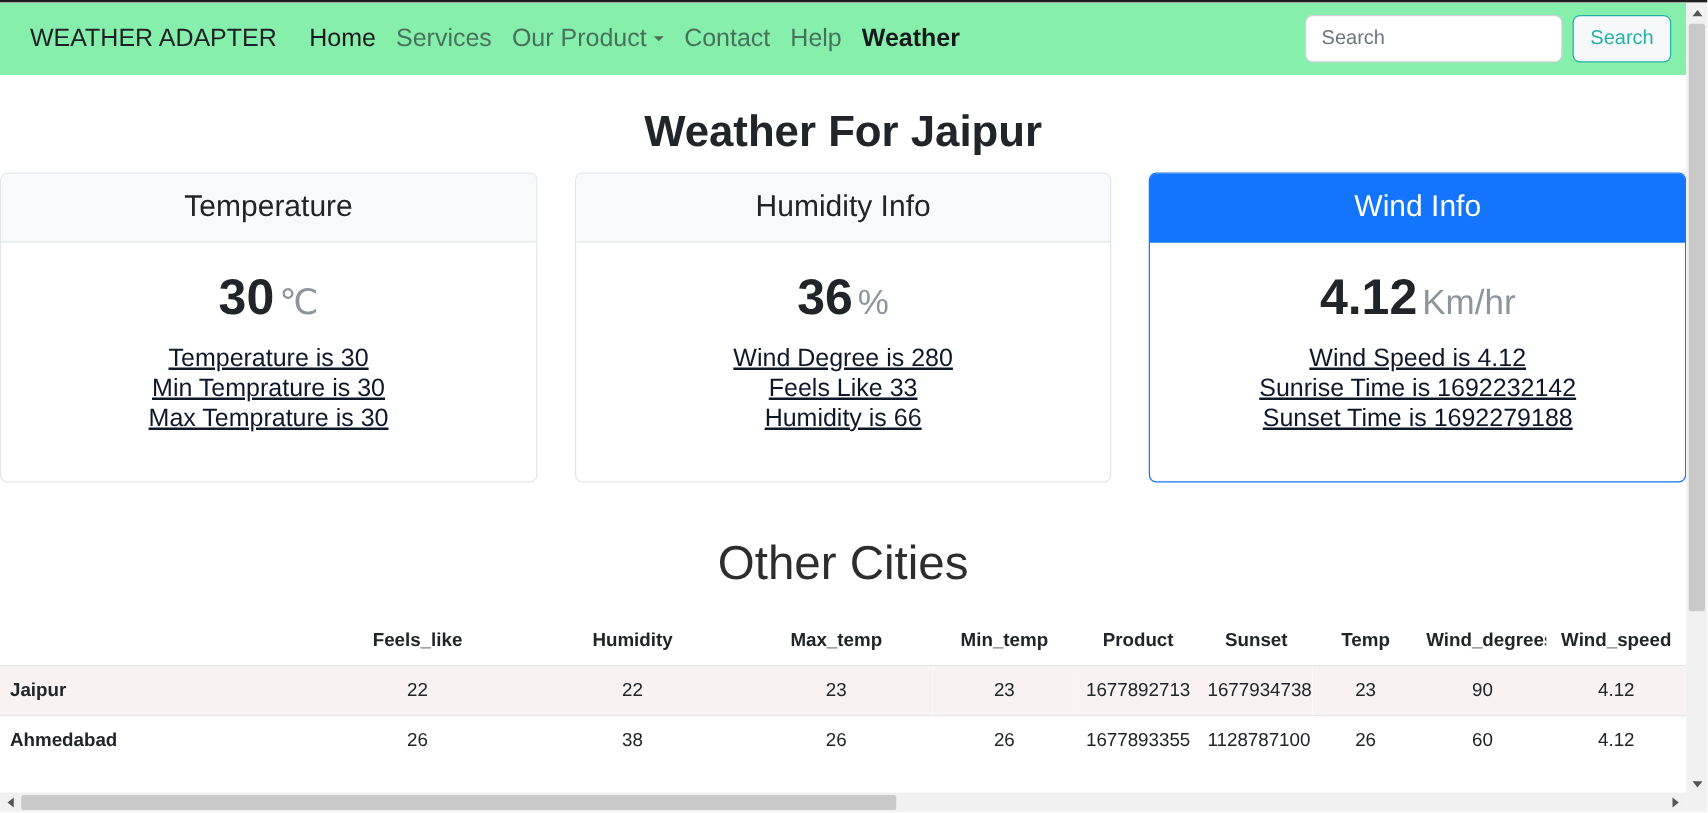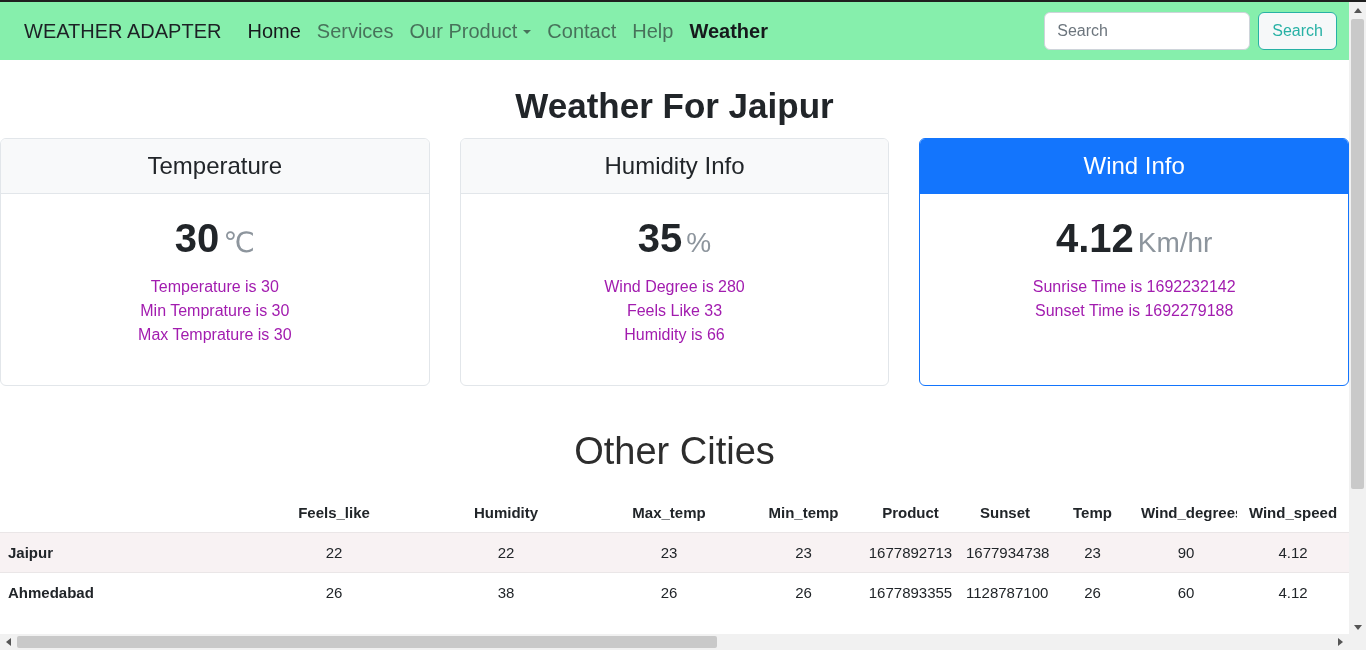--- a/index.html
+++ b/index.html
@@ -29,21 +29,21 @@
   
   .cards { display:flex; gap:30px; margin-top:12px; }
   .card { flex:1; background:#fff; border:1px solid #e2e6ea; border-radius:6px; overflow:hidden; }
   .card-header { text-align:center; font-size:24px; padding:13px 10px; background:#f8f9fa; border-bottom:1px solid #e2e6ea; color:#212529; }
   .card.primary { border-color:#1375fd; }
   .card.primary .card-header { background:#1375fd; color:#fff; border-bottom-color:#1375fd; }
   .card-body { text-align:center; padding:22px 16px 38px; }
   .big { margin-bottom:14px; }
   .big .val { font-size:40px; font-weight:700; color:#212529; }
   .big .unit { font-size:28px; color:#8d959d; margin-left:4px; }
-  .card-body p { font-size:16px; line-height:24px; color:#a21caf; }
+  .card-body p { font-size:20px; line-height:24px; color:#0f172a;text-decoration:underline; }
 
   
   .other-title { text-align:center; font-size:38px; font-weight:300; color:#2d2d2d; margin:44px 0 20px; }
 
   table { width:100%; border-collapse:collapse; table-layout:fixed; }
   th, td { font-size:15px; padding:11px 6px; text-align:center; overflow:hidden; white-space:nowrap; }
   th { font-weight:700; color:#212529; }
   td.city { text-align:left; font-weight:700; padding-left:8px; }
   tbody tr { border-top:1px solid #eae6e7; }
   tbody tr.striped { background:#f8f2f3; }
@@ -99,34 +99,35 @@
           <p>Temperature is 30</p>
           <p>Min Temprature is 30</p>
           <p>Max Temprature is 30</p>
         </div>
       </div>
 
       <div class="card">
         <div class="card-header">Humidity Info</div>
         <div class="card-body">
           <div class="big">
-            <span class="val">35</span><span class="unit">%</span>
+            <span class="val">36</span><span class="unit">%</span>
           </div>
           <p>Wind Degree is 280</p>
           <p>Feels Like 33</p>
           <p>Humidity is 66</p>
         </div>
       </div>
 
       <div class="card primary">
         <div class="card-header">Wind Info</div>
         <div class="card-body">
           <div class="big">
             <span class="val">4.12</span><span class="unit">Km/hr</span>
           </div>
+          <p>Wind Speed is 4.12</p>
           <p>Sunrise Time is 1692232142</p>
           <p>Sunset Time is 1692279188</p>
         </div>
       </div>
 
     </div>
 
     <h2 class="other-title">Other Cities</h2>
 
     <table>

